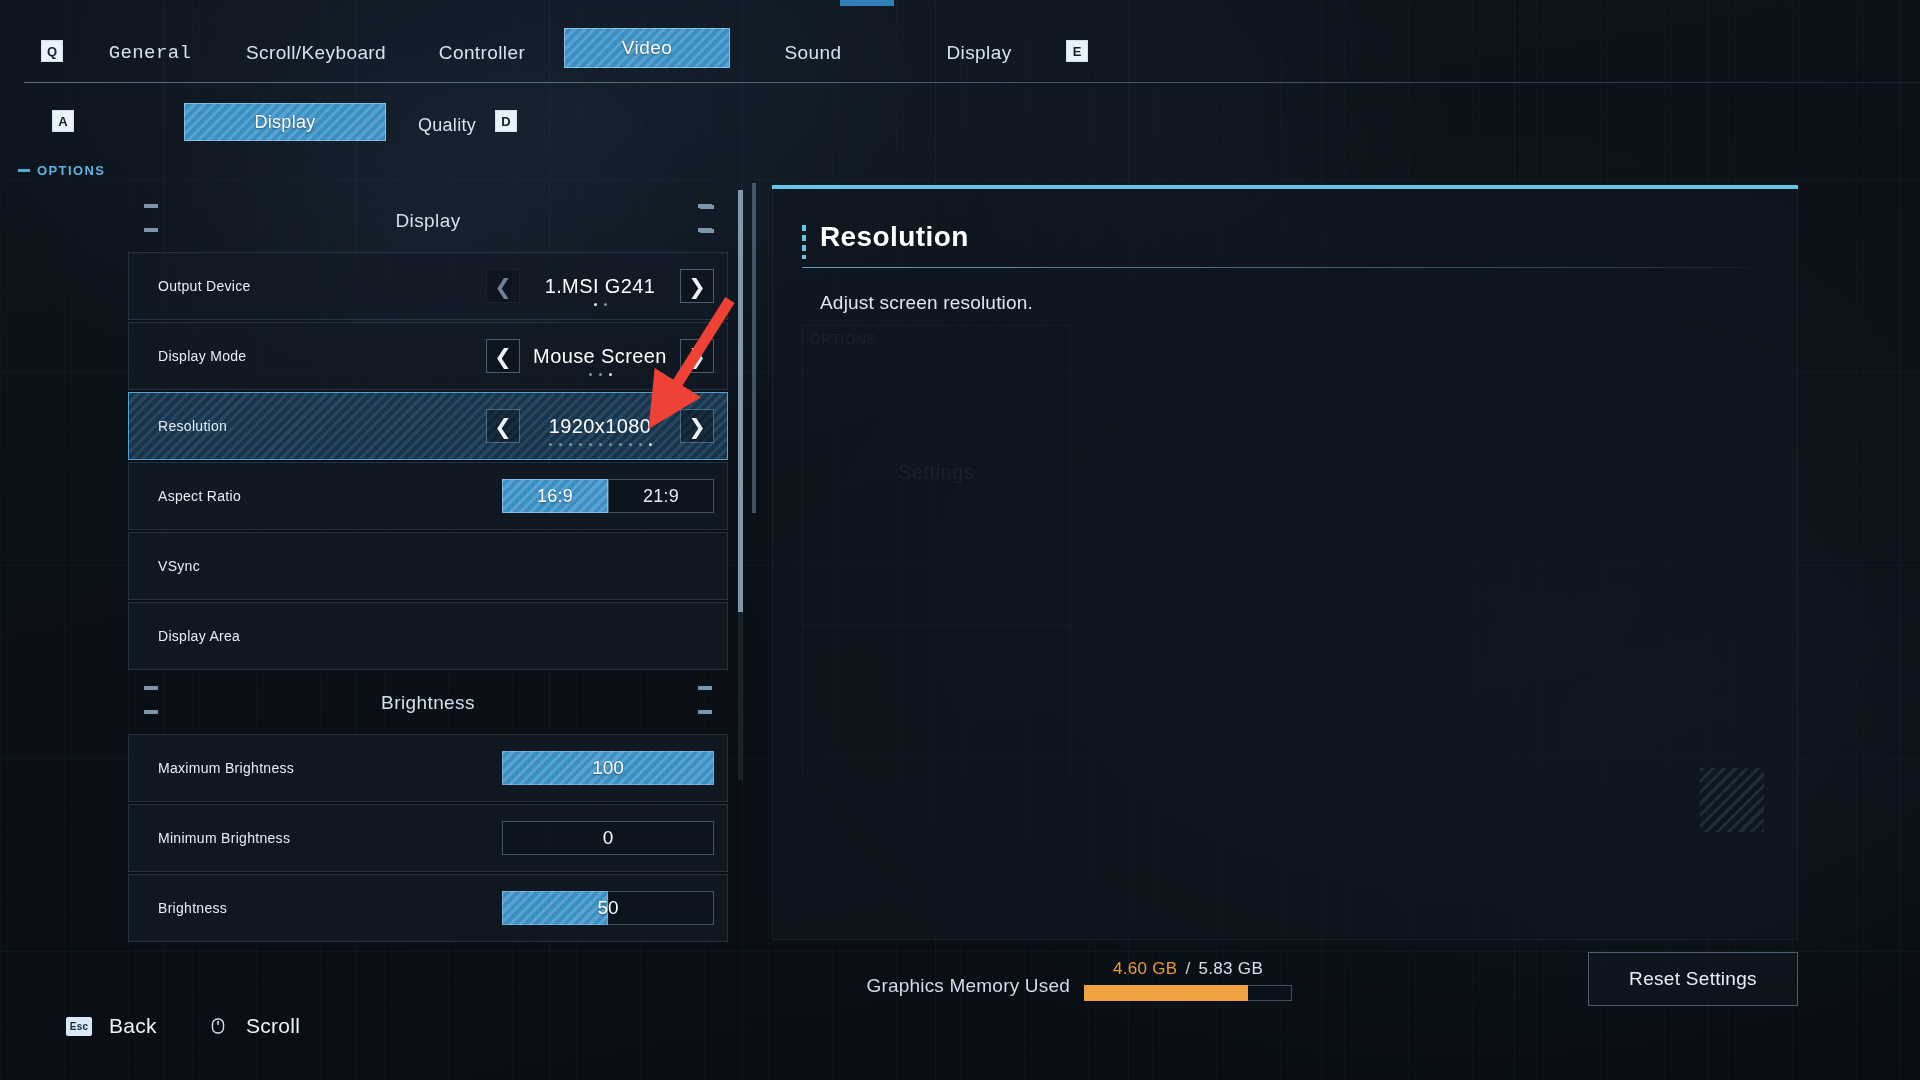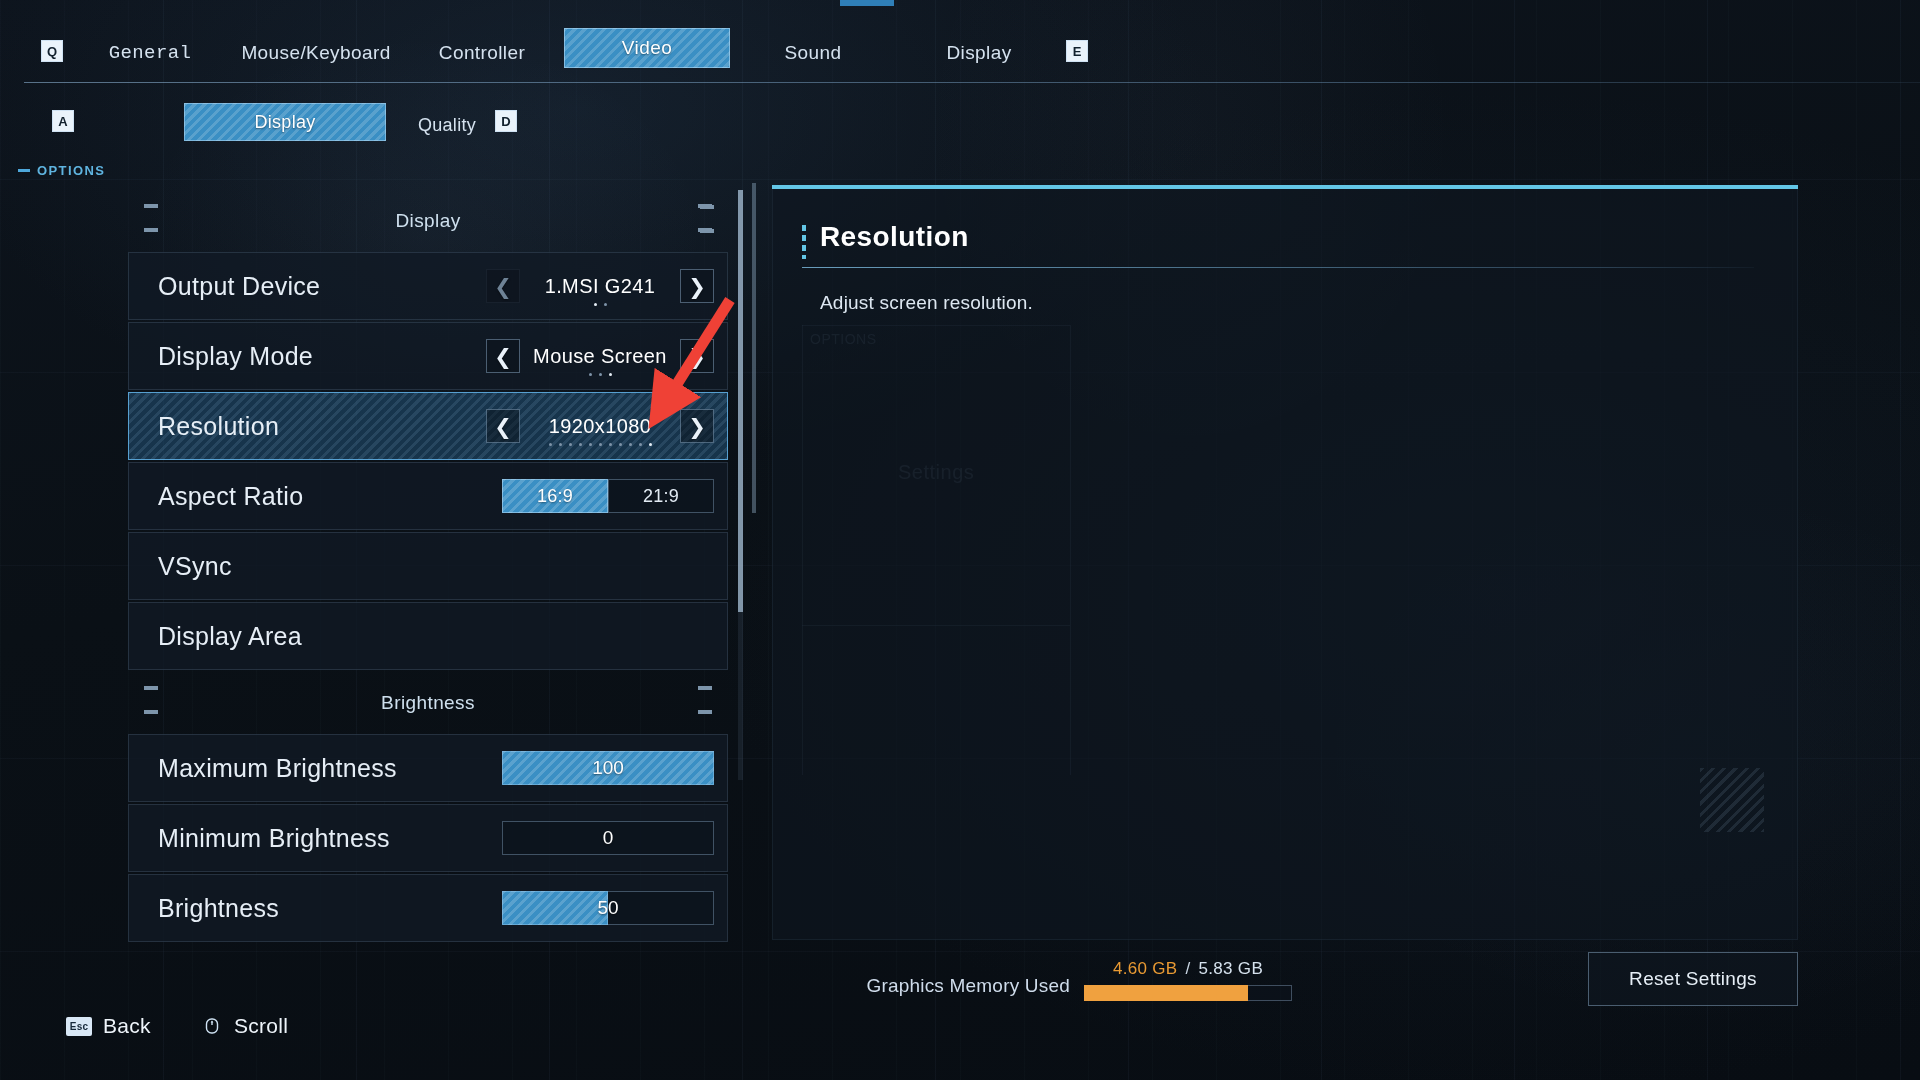--- a/index.html
+++ b/index.html
@@ -137,21 +137,21 @@
     background: rgba(17,26,37,0.78);
     box-shadow: inset 0 0 0 1px rgba(125,155,185,0.20);
   }
   .row.selected {
     background-color: rgba(31,74,108,0.62);
     background-image: repeating-linear-gradient(
       135deg, rgba(150,195,230,0.13) 0 3px, rgba(255,255,255,0) 3px 7px);
     box-shadow: inset 0 0 0 1px rgba(90,165,215,0.95);
   }
   .row-label {
-    font-size: 25px; color: #e6eef6; letter-spacing: 0.3px;
+    font-size: 14px; color: #e6eef6; letter-spacing: 0.3px;
     margin-left: 30px; white-space: nowrap;
   }
   .row-control {
     position: absolute; right: 14px; top: 0; height: 68px;
     display: flex; align-items: center;
   }
 
   
   .stepper { display: flex; align-items: center; }
   .arrow-btn {
@@ -309,21 +309,21 @@
     box-shadow: inset 0 0 0 1px rgba(150,185,215,0.45);
     background: rgba(15,23,33,0.62);
     font-size: 19px; color: #e6eef6; letter-spacing: 0.3px;
   }
 
   
   .footer {
     position: absolute; left: 66px; top: 1005px; height: 42px;
     display: flex; align-items: center; gap: 50px;
   }
-  .foot-item { display: flex; align-items: center; gap: 11px; }
+  .foot-item { display: flex; align-items: center; gap: 17px; }
   .foot-text { font-size: 21px; color: #eef4fa; letter-spacing: 0.3px; }
   .key-esc {
     display: inline-flex; align-items: center; justify-content: center;
     width: 26px; height: 19px; border-radius: 2px;
     background: #d9e8f6; color: #17293a;
     font-size: 10px; font-weight: bold; letter-spacing: 0.2px;
   }
   .key-mouse {
     display: inline-flex; align-items: center; justify-content: center;
     width: 22px; height: 22px; color: #cfe2f3;
@@ -344,21 +344,21 @@
 <div id="root">
   <div class="bg-grid"></div>
   <div class="bg-grid2"></div>
   <div class="bg-smoke"></div>
   <div class="top-accent"></div>
 
   <div class="topbar">
     <div class="tabrow" id="top-tab-row" style="position: absolute; width: 1920px; height: 62px;">
         <span class="keyhint" style="position: absolute; left: 41px; top: 20px;">Q</span>
         <div class="tab" style="position: absolute; width: 110px; left: 95px; top: 13px; font-family: Liberation Mono, monospace;">General</div>
-        <div class="tab" style="position: absolute; width: 180px; left: 226px; top: 13px;">Mouse/Keyboard</div>
+        <div class="tab" style="position: absolute; width: 180px; left: 226px; top: 13px;">Scroll/Keyboard</div>
         <div class="tab" style="position: absolute; width: 140px; left: 412px; top: 13px; text-align: center;">Controller</div>
         <div class="tab active" style="position: absolute; width: 166px; left: 564px; top: 8px; height: 40px; line-height: 22px;">Video</div>
         <div class="tab" style="position: absolute; width: 110px; left: 758px; top: 13px;">Sound</div>
         <div class="tab" style="position: absolute; width: 120px; left: 919px; top: 13px;">Display</div>
         <span class="keyhint" style="position: absolute; left: 1066px; top: 20px;">E</span>
       </div>
   </div>
   <div class="topbar-rule"></div>
 
   <div class="subbar" id="sub-tab-row" style="position: absolute;">

